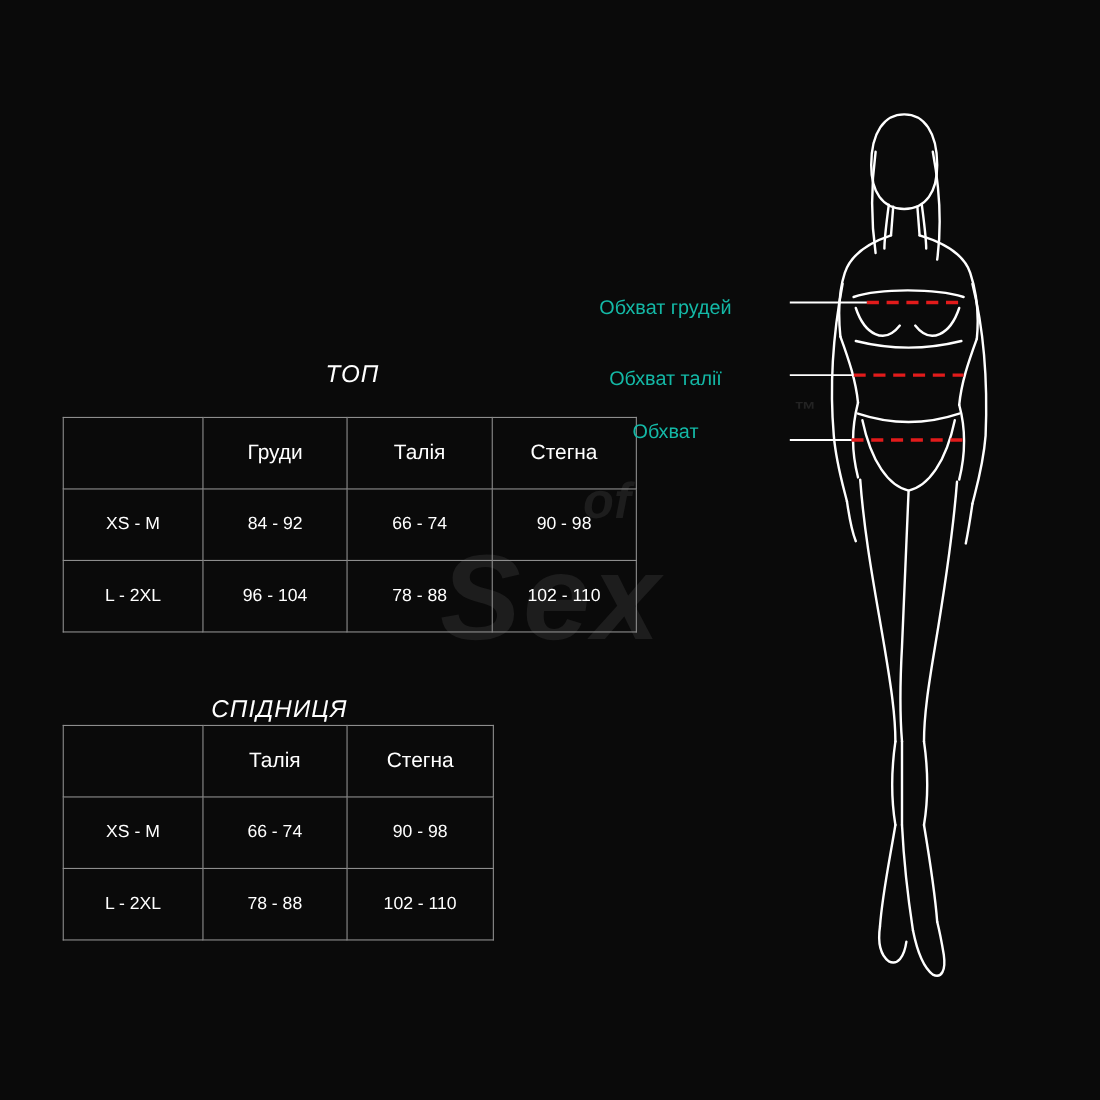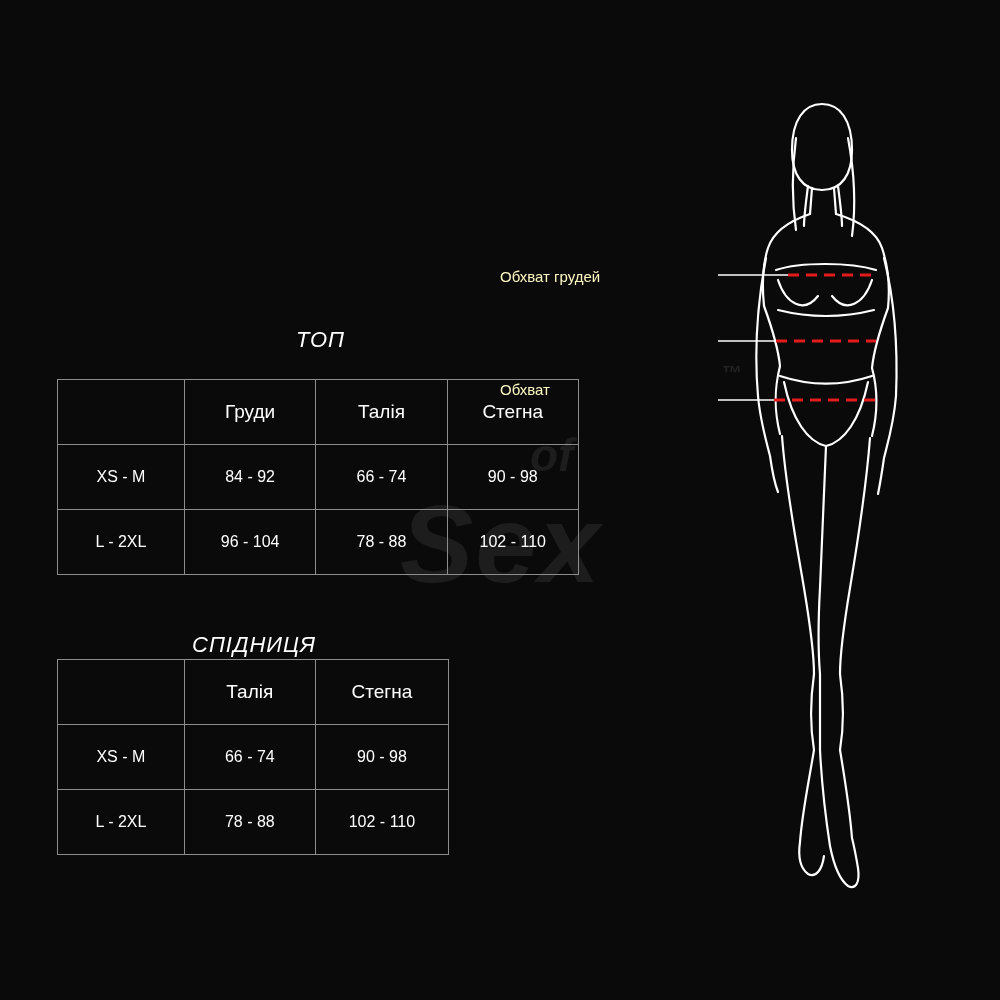--- a/index.html
+++ b/index.html
@@ -104,23 +104,23 @@
     border-color: #8d8d8d;
   }
 
   .figure {
     position: absolute;
     left: 700px;
     top: 90px;
   }
   .callout {
     position: absolute;
-    color: #fef9c3;
-    font-size: 15px;
-    text-align: left;
+    color: #14b8a6;
+    font-size: 18px;
+    text-align: center;
     line-height: 1.25;
   }
 </style>
 </head>
 <body>
 
 <div id="page">
 
   <div class="watermark">
     <span class="wm-of">of</span>
@@ -174,20 +174,21 @@
       </tr>
       <tr>
         <td>L - 2XL</td>
         <td>78 - 88</td>
         <td>102 - 110</td>
       </tr>
     </tbody>
   </table>
 
   <div class="callout" style="left:500px; top:268px; width:210px;">Обхват грудей</div>
+  <div class="callout" style="left:500px; top:333px; width:210px;">Обхват талії</div>
   <div class="callout" style="left:500px; top:381px; width:210px;">
     <div>Обхват</div>
   </div>
 
   <svg class="figure" width="290" height="830" viewBox="0 0 290 830">
     <g fill="none" stroke="#ffffff" stroke-width="2.2" stroke-linecap="round" stroke-linejoin="round">
 
       <path d="M92 60 C92 30 104 14 122 14 C140 14 152 30 152 60 C152 84 142 100 122 100 C102 100 92 84 92 60 Z"></path>
 
       <path d="M96 48 C92 78 92 112 96 140"></path>

